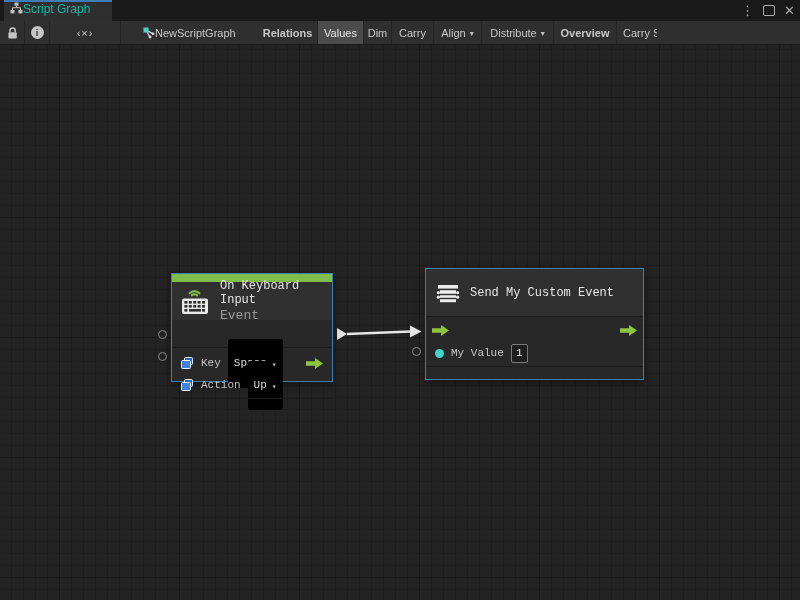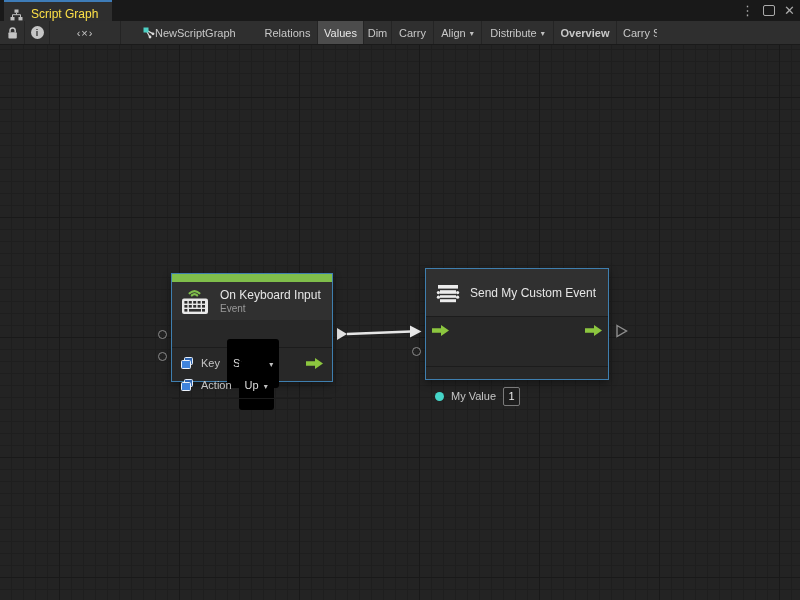--- a/index.html
+++ b/index.html
@@ -3,22 +3,22 @@
 <meta charset="utf-8">
 <style>
   html,body{margin:0;padding:0;background:#191919;}
   #stage{position:relative;width:800px;height:600px;overflow:hidden;
          font-family:"Liberation Sans",sans-serif;-webkit-font-smoothing:antialiased;
          background:#191919;color:#C8C8C8;}
 
   
   #tabstrip{position:absolute;top:0;left:0;right:0;height:21px;background:#191919;}
   #tab{position:absolute;top:0;left:4px;width:108px;height:21px;background:#2E2E2E;
-       border-top:2px solid #3E7CB8;box-sizing:border-box;display:flex;align-items:flex-end;
-       gap:8px;padding-left:6px;font-size:12px;color:#fde047;}
+       border-top:2px solid #3E7CB8;box-sizing:border-box;display:flex;align-items:flex-start;
+       gap:0;padding-left:6px;font-size:12px;color:#14b8a6;}
   #win-controls{position:absolute;top:0;right:5px;height:21px;display:flex;align-items:center;gap:9px;color:#ABABAB;}
   #win-controls .glyph{font-size:13px;line-height:1;cursor:default;}
   .max-box{width:10px;height:9px;border:1.5px solid #ABABAB;border-radius:2px;}
 
   
   #toolbar{position:absolute;top:21px;left:0;right:0;height:24px;background:#2F2F2F;
            border-bottom:1px solid #1A1A1A;box-sizing:border-box;display:flex;align-items:stretch;
            font-size:11px;color:#C8C8C8;}
   .tb-btn{display:flex;align-items:center;justify-content:center;gap:4px;border-right:1px solid #242424;
           white-space:nowrap;overflow:hidden;}
@@ -36,30 +36,30 @@
 
   
   #canvas{position:absolute;top:45px;left:0;right:0;bottom:0;overflow:hidden;
     background-color:#232323;
     background-image:
       linear-gradient(to right,#191919 1px,transparent 1px),
       linear-gradient(to bottom,#191919 1px,transparent 1px),
       linear-gradient(to right,#1E1E1E 1px,transparent 1px),
       linear-gradient(to bottom,#1E1E1E 1px,transparent 1px);
     background-size:120px 120px,120px 120px,12px 12px,12px 12px;
-    background-position:59px 0,0 52px,11px 0,0 4px;}
+    background-position:59px 0,0 52px,11px 0,0 4px;font-family:Liberation Mono, monospace;}
   #wires{position:absolute;top:0;left:0;pointer-events:none;}
 
   
   .node{position:absolute;background:#282828;border:1px solid #3F7FAF;box-sizing:border-box;
         display:flex;flex-direction:column;box-shadow:0 3px 8px rgba(0,0,0,.4);}
   .green-bar{height:8px;background:#7FBE4B;flex:none;}
   .node-header{background:#303030;display:flex;align-items:center;gap:9px;padding:0 9px;flex:none;box-sizing:border-box;}
   .node-title{font-size:12px;color:#E6E6E6;}
-  .node-sub{font-size:10px;color:#9A9A9A;margin-top:1px;}
+  .node-sub{font-size:13px;color:#9A9A9A;margin-top:1px;}
   .node-body{border-top:1px solid #1C1C1C;box-sizing:border-box;flex:none;}
   .node-footer{border-top:1px solid #1C1C1C;flex:1;background:#282828;}
   .row{display:flex;align-items:center;gap:7px;padding:0 9px;height:22px;font-size:11px;color:#C6C6C6;}
   .dropdown{display:flex;align-items:center;gap:5px;background:#000000;border-radius:3px;height:17px;
             padding:16px 6px;color:#DDDDDD;font-size:11px;cursor:default;}
   .spacer{flex:1;}
   .value-box{width:15px;height:17px;background:#1E1E1E;border:1px solid #7A7A7A;border-radius:2px;
              display:flex;align-items:center;justify-content:center;font-size:11px;color:#ECECEC;box-sizing:content-box;}
   .teal-dot{width:9px;height:9px;border-radius:50%;background:#45D5C8;flex:none;}
   .port-circle{position:absolute;width:9px;height:9px;border:1.5px solid #8A8A8A;border-radius:50%;box-sizing:border-box;}
@@ -107,21 +107,21 @@
       <span style="display:flex;">
         <svg width="12" height="12" viewBox="0 0 12 12">
           <path d="M3 3 L9.7 6.6 M3 3 L6.7 9.7" stroke="#DCDCDC" stroke-width="1.2" fill="none"></path>
           <rect x="0.5" y="0.5" width="5" height="5" fill="#4DD0C4"></rect>
           <circle cx="10" cy="6.8" r="1.4" fill="#DCDCDC"></circle>
           <circle cx="7" cy="10" r="1.4" fill="#DCDCDC"></circle>
         </svg>
       </span>
       <span>NewScriptGraph</span>
     </div>
-    <div class="tb-btn" style="width:59px;">
+    <div class="tb-btn" style="width:59px;font-weight:bold;">
       <span>Relations</span>
     </div>
     <div class="tb-btn active" style="width:45px;text-align:right;">
       <span>Values</span>
     </div>
     <div class="tb-btn" style="width:27px;">
       <span>Dim</span>
     </div>
     <div class="tb-btn" style="width:41px;justify-content:center;">
       <span>Carry</span>
@@ -216,21 +216,21 @@
             <span class="caret">▾</span>
           </span>
         </div>
       </div>
       <div class="node-footer"></div>
     </div>
 
     <div class="port-circle" style="left:158px;top:285px;"></div>
     <div class="port-circle" style="left:158px;top:307px;"></div>
 
-    <div class="node" style="left:425px;top:223px;width:184px;height:112px;">
+    <div class="node" style="left:425px;top:223px;width:219px;height:112px;">
       <div class="node-header" style="height:47px;">
         <span style="display:flex;">
           <svg width="26" height="24" viewBox="0 0 26 24">
             <rect x="3" y="4" width="20" height="3.6" fill="#ECECEC"></rect>
             <rect x="5" y="9.2" width="16" height="12" fill="#ECECEC"></rect>
             <circle cx="3.4" cy="11.6" r="1.6" fill="#ECECEC"></circle>
             <circle cx="3.4" cy="16.2" r="1.6" fill="#ECECEC"></circle>
             <circle cx="22.6" cy="11.6" r="1.6" fill="#ECECEC"></circle>
             <circle cx="22.6" cy="16.2" r="1.6" fill="#ECECEC"></circle>
             <rect x="5" y="12.8" width="16" height="1.4" fill="#303030"></rect>
@@ -245,21 +245,21 @@
             <svg width="17" height="11" viewBox="0 0 17 11">
                 <polygon points="0,3.2 9,3.2 9,0 17,5.5 9,11 9,7.8 0,7.8" fill="#8CC63F"></polygon>
               </svg>
           </span>
           <span style="display:flex;">
             <svg width="17" height="11" viewBox="0 0 17 11">
                 <polygon points="0,3.2 9,3.2 9,0 17,5.5 9,11 9,7.8 0,7.8" fill="#8CC63F"></polygon>
               </svg>
           </span>
         </div>
-        <div class="row" style="height:24px;margin-top:43px;">
+        <div class="row" style="height:24px;">
           <span class="teal-dot"></span>
           <span>My Value</span>
           <span class="value-box">1</span>
         </div>
       </div>
       <div class="node-footer"></div>
     </div>
 
     <div class="port-circle" style="left:412px;top:302px;"></div>
 

